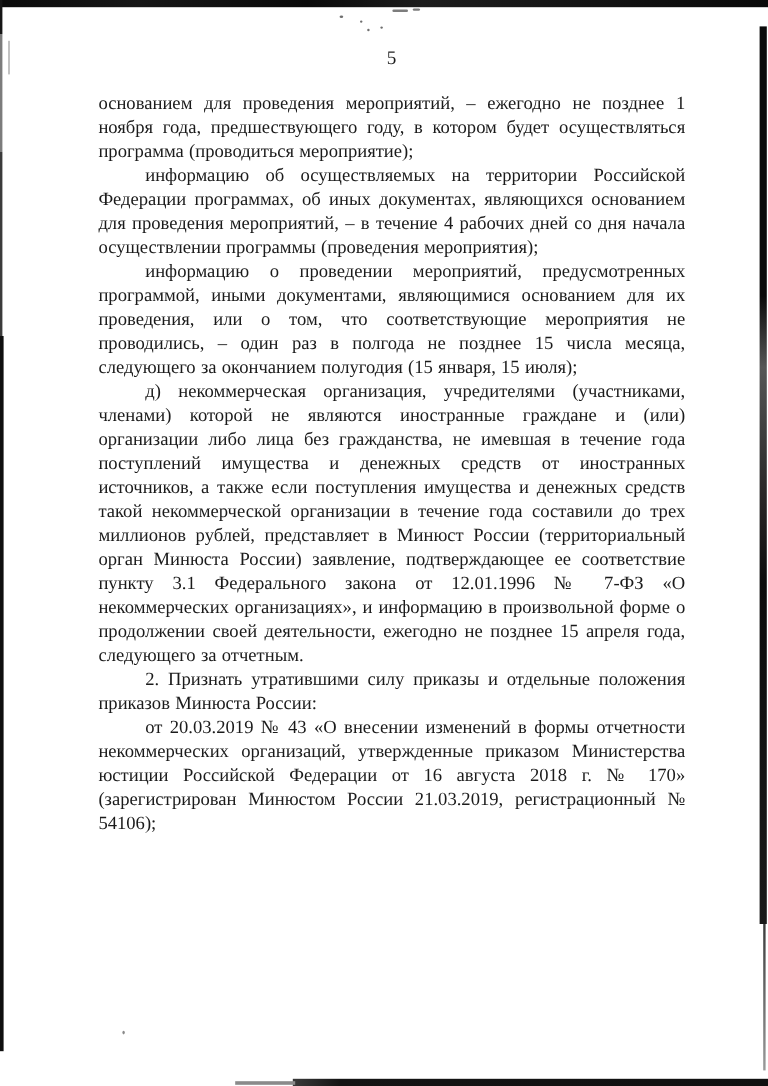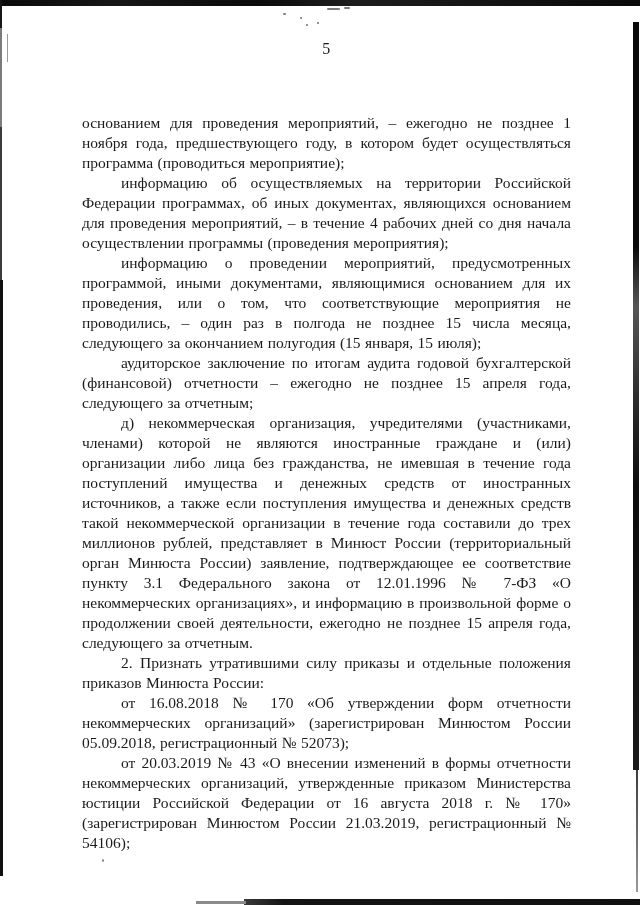--- a/index.html
+++ b/index.html
@@ -66,21 +66,21 @@
     letter-spacing: 0.5px;
   }
   
   .text-body {
     position: absolute; top: 77px; left: 82px; width: 489px;
     font-size: 15.5px; line-height: 20px;
     text-align: justify;
     word-spacing: 0.5px;
   }
   .text-body p { margin: 0; padding: 0; text-indent: 39px; }
-  .text-body p.no-indent { text-indent: 0; margin-top: 36px; }
+  .text-body p.no-indent { text-indent: 0; }
 </style>
 </head>
 <body>
 
 <div class="page">
 
   <div class="scan-top-bar"></div>
   <div class="scan-bottom-bar"></div>
   <div class="scan-bottom-bar-light"></div>
   <div class="scan-right-bar"></div>
@@ -95,20 +95,18 @@
   <div class="speck s5"></div>
   <div class="dash d1"></div>
   <div class="dash d2"></div>
 
   <div class="page-number">5</div>
 
   <div class="text-body">
     <p class="no-indent">основанием для проведения мероприятий, – ежегодно не позднее 1 ноября года, предшествующего году, в котором будет осуществляться программа (проводиться мероприятие);</p>
     <p>информацию об осуществляемых на территории Российской Федерации программах, об иных документах, являющихся основанием для проведения мероприятий, – в течение 4 рабочих дней со дня начала осуществлении программы (проведения мероприятия);</p>
     <p>информацию о проведении мероприятий, предусмотренных программой, иными документами, являющимися основанием для их проведения, или о том, что соответствующие мероприятия не проводились, – один раз в полгода не позднее 15 числа месяца, следующего за окончанием полугодия (15 января, 15 июля);</p>
-    <p>аудиторское заключение по итогам аудита годовой бухгалтерской (финансовой) отчетности – ежегодно не позднее 15 апреля года, следующего за отчетным;</p>
     <p>д) некоммерческая организация, учредителями (участниками, членами) которой не являются иностранные граждане и (или) организации либо лица без гражданства, не имевшая в течение года поступлений имущества и денежных средств от иностранных источников, а также если поступления имущества и денежных средств такой некоммерческой организации в течение года составили до трех миллионов рублей, представляет в Минюст России (территориальный орган Минюста России) заявление, подтверждающее ее соответствие пункту 3.1 Федерального закона от 12.01.1996 № 7-ФЗ «О некоммерческих организациях», и информацию в произвольной форме о продолжении своей деятельности, ежегодно не позднее 15 апреля года, следующего за отчетным.</p>
     <p>2. Признать утратившими силу приказы и отдельные положения приказов Минюста России:</p>
-    <p>от 16.08.2018 № 170 «Об утверждении форм отчетности некоммерческих организаций» (зарегистрирован Минюстом России 05.09.2018, регистрационный № 52073);</p>
     <p>от 20.03.2019 № 43 «О внесении изменений в формы отчетности некоммерческих организаций, утвержденные приказом Министерства юстиции Российской Федерации от 16 августа 2018 г. № 170» (зарегистрирован Минюстом России 21.03.2019, регистрационный № 54106);</p>
   </div>
 
 </div>
 
 </body></html>

